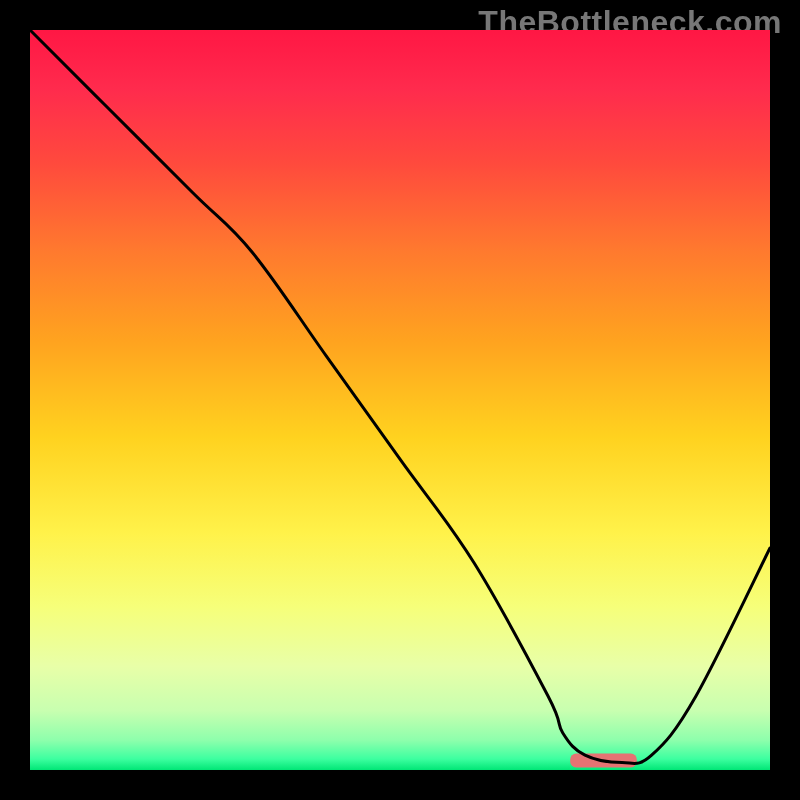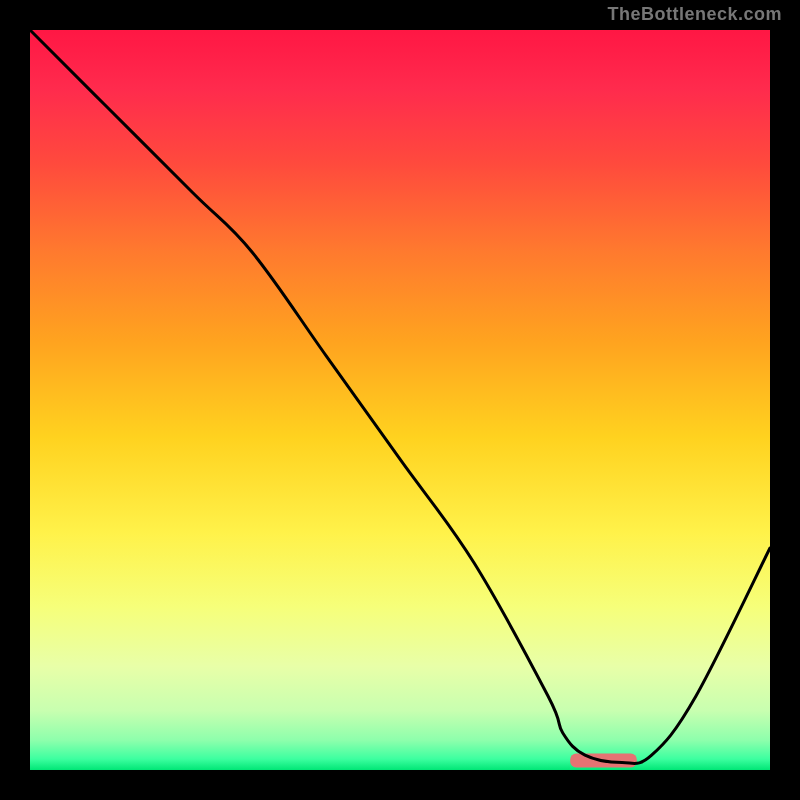--- a/index.html
+++ b/index.html
@@ -14,21 +14,21 @@
     position: relative;
     width: 800px;
     height: 800px;
     background: #000;
   }
   .watermark {
     position: absolute;
     top: 4px;
     right: 18px;
     color: #777;
-    font-size: 18px;
+    font-size: 32px;
     font-weight: 600;
     letter-spacing: 0.5px;
   }
   .plot {
     position: absolute;
     left: 30px;
     top: 30px;
     width: 740px;
     height: 740px;
     overflow: hidden;

